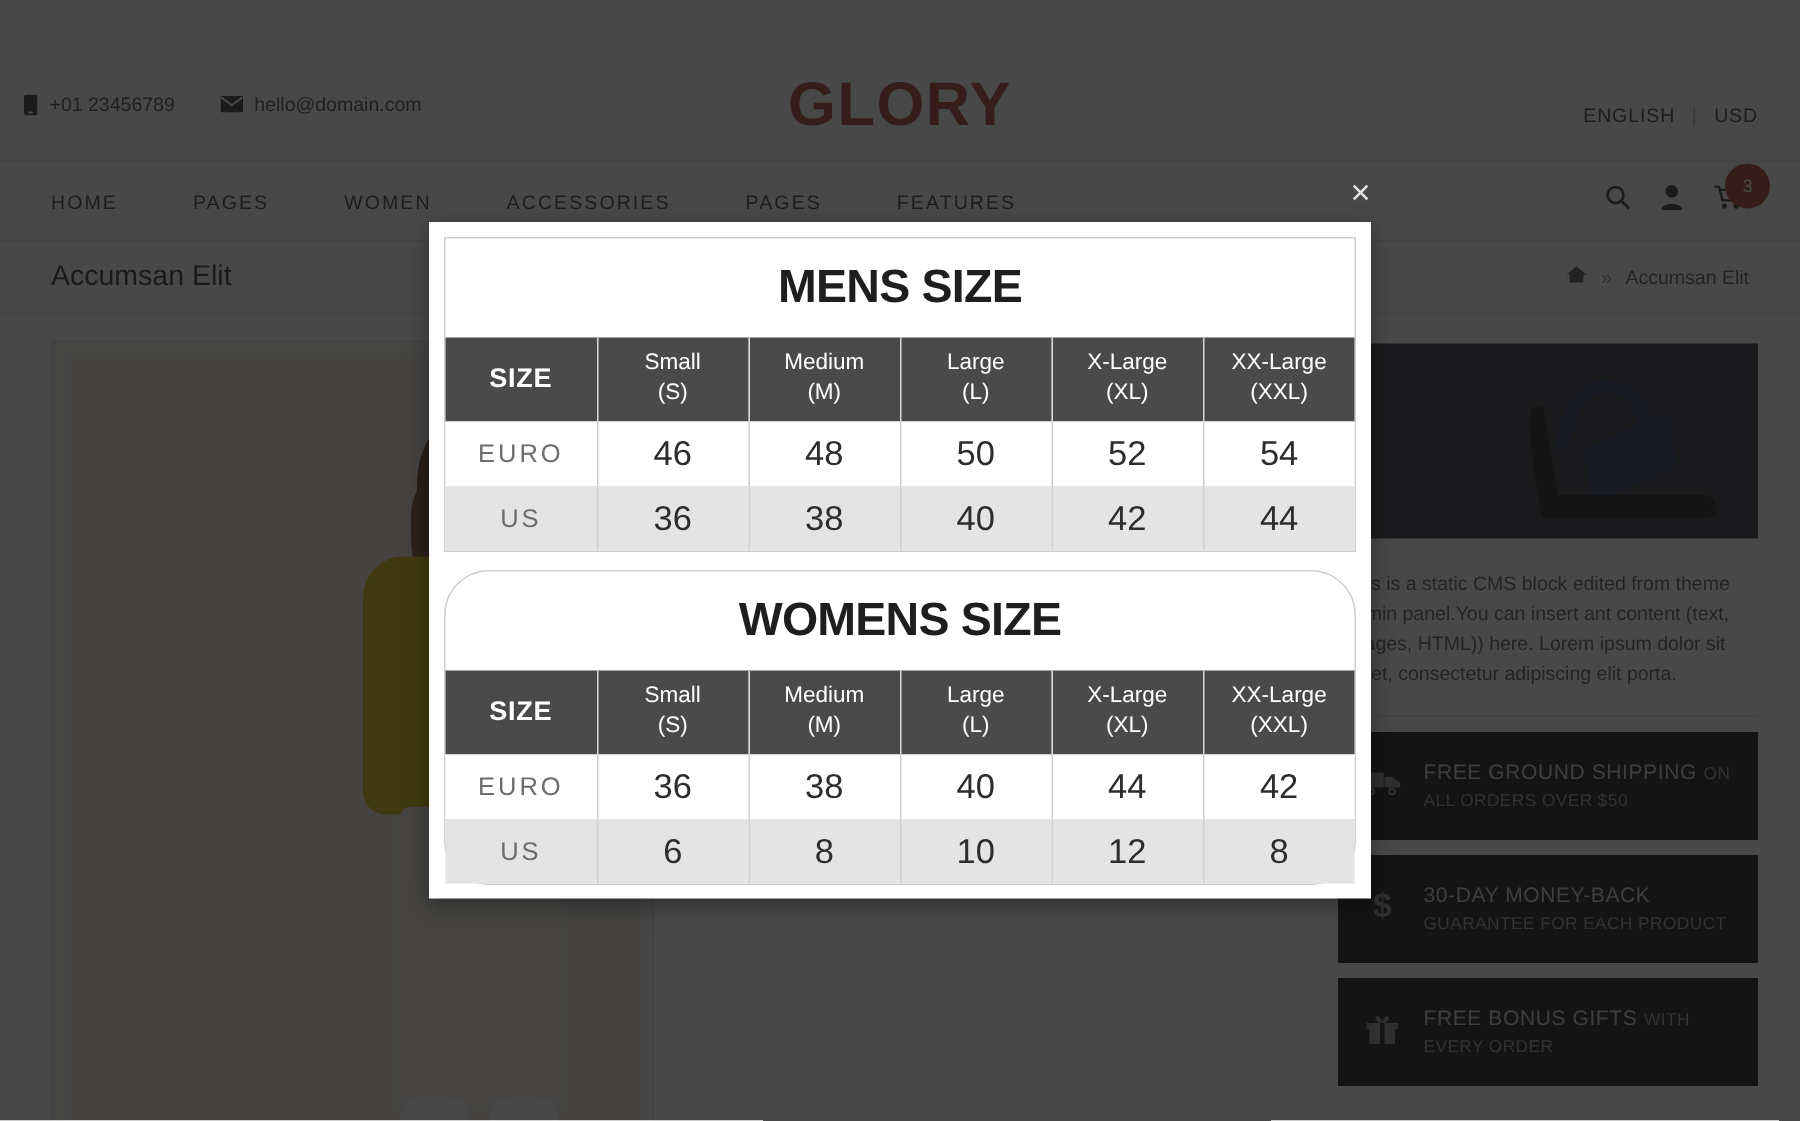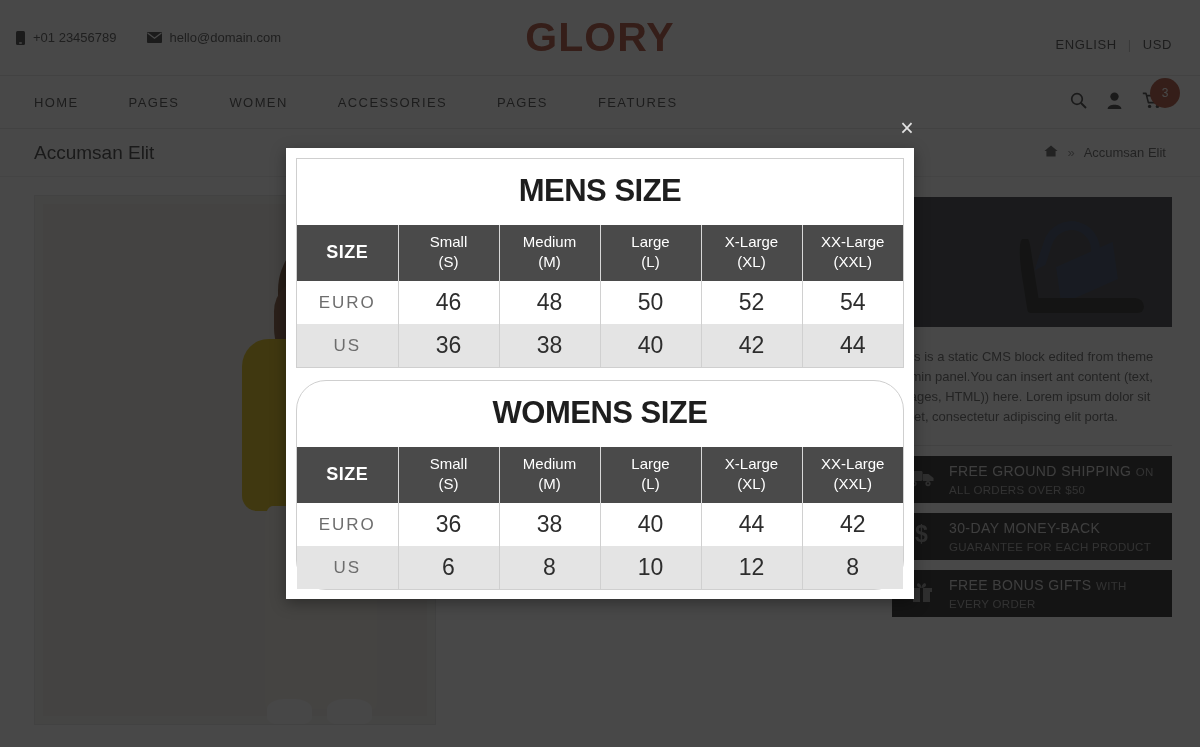--- a/index.html
+++ b/index.html
@@ -28,20 +28,21 @@
   }
 
   
   .topbar {
     height: 76px;
     border-bottom: 1px solid #e4e4e4;
     display: flex;
     align-items: center;
     padding: 0 16px;
     position: relative;
+    margin-top: 32px;
   }
   .topbar-left {
     display: flex;
     align-items: center;
     gap: 30px;
     font-size: 13px;
     color: #444;
     flex: 0 0 auto;
     width: 360px;
   }
@@ -249,21 +250,21 @@
     background: #141414;
     border-radius: 50% 10% 3px 3px;
     transform: skewX(9deg);
   }
   .side-text {
     font-size: 13px; line-height: 20px; color: #565656;
     padding: 20px 4px 18px 4px;
     border-bottom: 1px solid #e5e5e5;
   }
   .feature {
-    height: 47px; background: #151515;
+    height: 72px; background: #151515;
     display: flex; align-items: center; gap: 14px;
     padding: 0 16px; margin-top: 10px;
     cursor: pointer;
   }
   .feature:first-of-type { margin-top: 13px; }
   .feature-ico { color: #8e8e8e; flex: 0 0 auto; display: block; }
   .feature-t1 { font-size: 14px; color: #cfcfcf; letter-spacing: 0.4px; line-height: 17px; }
   .feature-t2 { font-size: 11.5px; color: #9a9a9a; letter-spacing: 0.3px; line-height: 16px; }
 
   

